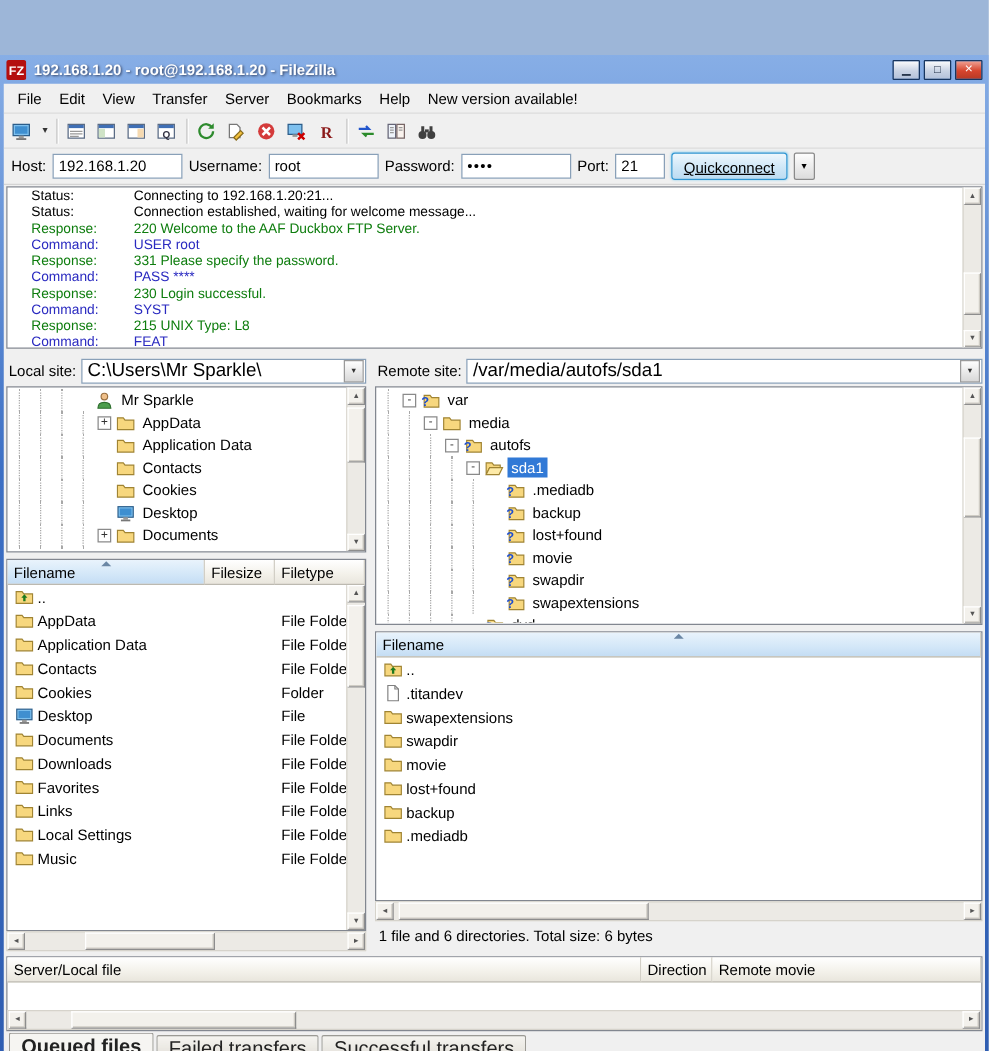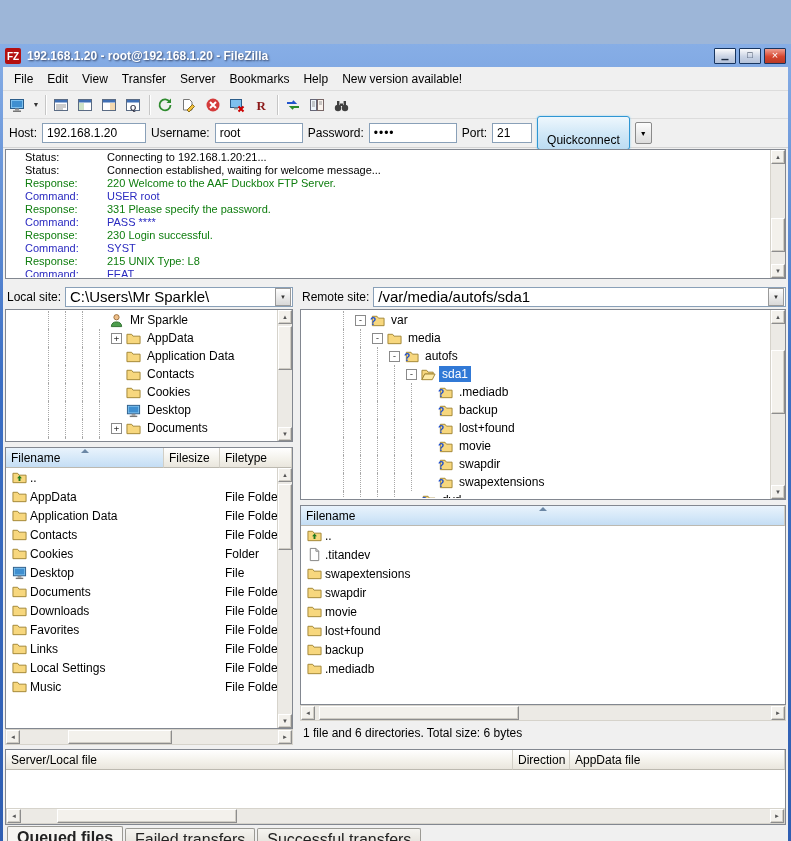--- a/index.html
+++ b/index.html
@@ -12,21 +12,21 @@
 .client{height:100%;background:#f0f0f0;display:flex;flex-direction:column;overflow:hidden;}
 .menubar{height:24px;flex:none;display:flex;align-items:center;padding:0 4px;border-bottom:1px solid #dcdcdc;}
 .menu-item{padding:3px 7px;white-space:nowrap;}
 .toolbar{height:28px;flex:none;display:flex;align-items:center;padding:0 3px;border-bottom:1px solid #dcdcdc;}
 .tool-btn{width:24px;height:23px;display:flex;align-items:center;justify-content:center;}
 .tool-dd{width:12px;height:23px;display:flex;align-items:center;justify-content:center;font-size:7px;color:#333;}
 .tool-sep{width:2px;height:20px;margin:0 3px;border-left:1px solid #c6c6c6;border-right:1px solid #fff;}
 .quickbar{height:29px;flex:none;display:flex;align-items:center;gap:5px;padding:0 6px;border-bottom:1px solid #d4d4d4;}
 .qinput{height:20px;border:1px solid #89a0b8;background:#fff;padding:0 4px;font:12px "Liberation Sans",sans-serif;}
 .w-host{width:104px;}.w-user{width:88px;}.w-pass{width:88px;letter-spacing:1px;}.w-port{width:40px;}
-.qc-btn{height:22px;padding:16px 9px;font:12px "Liberation Sans",sans-serif;background:linear-gradient(#eef7fd,#cfe7f7 55%,#bcdcf2);border:1px solid #2f96d3;border-radius:3px;box-shadow:0 0 2px #7ecbf0;}
+.qc-btn{height:22px;padding:4px 9px;font:12px "Liberation Sans",sans-serif;background:linear-gradient(#eef7fd,#cfe7f7 55%,#bcdcf2);border:1px solid #2f96d3;border-radius:3px;box-shadow:0 0 2px #7ecbf0;text-decoration:underline;}
 .qc-dd{width:17px;height:22px;border:1px solid #8a8a8a;border-radius:2px;background:linear-gradient(#fdfdfd,#dcdcdc);display:flex;align-items:center;justify-content:center;font-size:7px;}
 .logbox{flex:none;height:130px;margin:1px 2px;background:#fff;border:1px solid #828790;position:relative;overflow:hidden;}
 .log-lines{position:absolute;top:1px;left:1px;right:16px;bottom:1px;overflow:hidden;}
 .log-line{display:flex;height:13px;line-height:13px;font-size:11px;white-space:nowrap;}
 .log-label{width:100px;flex:none;padding-left:18px;}
 .log-line.status{color:#000;}
 .log-line.command{color:#2a2ac0;}
 .log-line.response{color:#0e7d0e;}
 .vsb{position:absolute;top:0;right:0;bottom:0;width:15px;background:#eceae5;border-left:1px solid #d6d3cb;}
 .hsb{position:relative;height:16px;flex:none;margin:0 2px;background:#eceae5;border:1px solid #d6d3cb;}
@@ -40,21 +40,21 @@
 .pane{display:flex;flex-direction:column;min-width:0;}
 .pane.localp{width:292px;flex:none;}
 .vsplit{width:3px;flex:none;}
 .pane.remotep{flex:1;}
 .sitebar{height:25px;flex:none;display:flex;align-items:center;gap:4px;padding:0 2px;}
 .sitelabel{flex:none;padding-left:2px;white-space:nowrap;}
 .combo{flex:1;height:20px;border:1px solid #89a0b8;background:#fff;display:flex;align-items:center;min-width:0;}
 .combo-text{flex:1;padding:0 4px;white-space:nowrap;overflow:hidden;font-size:15px;}
 .combo-btn{width:16px;height:18px;margin-right:1px;background:linear-gradient(#fefefe,#d8d8d8);border:1px solid #9a9a9a;display:flex;align-items:center;justify-content:center;font-size:6px;color:#333;}
 .treebox{flex:none;background:#fff;border:1px solid #828790;margin:0 2px;position:relative;overflow:hidden;}
-.tree-inner{position:absolute;top:1px;left:1px;right:16px;bottom:1px;overflow:hidden;padding-left:33px;}
+.tree-inner{position:absolute;top:1px;left:1px;right:16px;bottom:1px;overflow:hidden;}
 .pane.localp .treebox{height:133px;}
 .pane.remotep .treebox{height:191px;}
 .tree-row{height:18px;display:flex;align-items:center;white-space:nowrap;}
 .indent{width:17px;flex:none;align-self:stretch;position:relative;}
 .indent::before{content:"";position:absolute;left:8px;top:0;bottom:0;border-left:1px dotted #a8a8a8;}
 .exp{width:17px;flex:none;display:flex;align-items:center;justify-content:center;align-self:stretch;}
 .exp .box{width:11px;height:11px;border:1px solid #8a8a8a;background:#fff;font:9px/9px "DejaVu Sans Mono",monospace;text-align:center;color:#333;}
 .ic{flex:none;width:16px;height:15px;margin-right:3px;display:inline-flex;align-items:center;justify-content:center;}
 .tlabel{padding:1px 3px;}
 .tlabel.sel{background:#3179d6;color:#fff;}
@@ -63,21 +63,21 @@
 .lheader{height:20px;flex:none;display:flex;background:#f4f2ec;}
 .hcell{position:relative;display:flex;align-items:center;padding:0 5px;background:linear-gradient(#fff,#f3f1ea 60%,#e9e6dd);border-right:1px solid #d2cfc6;border-bottom:1px solid #bcb9b0;font-size:12px;overflow:hidden;white-space:nowrap;}
 .hcell.sorted{background:linear-gradient(#e9f3fc,#d3e7f8 60%,#c4ddf4);}
 .sort-arrow{position:absolute;top:1px;left:50%;margin-left:-4px;width:0;height:0;border-left:4px solid transparent;border-right:4px solid transparent;border-bottom:4px solid #6b87a5;}
 .lrows{flex:1;overflow:hidden;}
 .lrow{height:19px;display:flex;align-items:center;white-space:nowrap;}
 .cell{padding:0 5px;overflow:hidden;display:flex;align-items:center;font-size:12px;}
 .sizec{justify-content:flex-end;}
 .listvsb{top:20px;}
 .pane-status{height:24px;flex:none;display:flex;align-items:center;padding:0 5px;font-size:12px;white-space:nowrap;overflow:hidden;}
-.queuebox{flex:none;height:76px;margin:0 2px;background:#fff;border:1px solid #828790;display:flex;flex-direction:column;}
+.queuebox{flex:none;height:60px;margin:0 2px;background:#fff;border:1px solid #828790;display:flex;flex-direction:column;}
 .queuebox .hsb{margin:0;}
 .qrows{flex:1;}
 .tabsrow{height:22px;flex:none;display:flex;align-items:flex-end;padding:1px 4px 0;gap:2px;}
 .tab{height:19px;padding:2px 9px;background:linear-gradient(#f5f4f0,#e2dfd8);border:1px solid #9b9a94;border-bottom:none;border-radius:2px 2px 0 0;font-size:16px;color:#222;white-space:nowrap;}
 .tab.active{height:21px;background:#f6f5f2;font-weight:bold;}
 .statusbar{height:26px;flex:none;display:flex;align-items:center;justify-content:flex-end;gap:6px;padding:0 16px 0 6px;border-top:1px solid #cfcfcf;background:#f0f0f0;}
 .sb-ic{width:18px;height:16px;display:flex;align-items:center;justify-content:center;}
 .qtext{margin-right:48px;white-space:nowrap;}
 .led{width:9px;height:9px;border-radius:50%;border:1px solid #555;}
 .led.red{background:radial-gradient(circle at 35% 30%,#ff9a8a,#c41e10);}
@@ -894,21 +894,21 @@
 
     <div class="queuebox">
       <div class="lheader">
           <div class="hcell" style="width: 507px;">
             <span>Server/Local file</span>
           </div>
           <div class="hcell" style="width: 57px;">
             <span>Direction</span>
           </div>
           <div class="hcell" style="flex: 1 1 0%;">
-            <span>AppData file</span>
+            <span>Remote movie</span>
           </div>
         </div>
       <div class="qrows"></div>
       <div class="hsb">
         <div class="sbtn left">◄</div>
         <div class="sbtn right">►</div>
         <div class="hthumb" style="left:50px;width:180px;"></div>
       </div>
     </div>
 

